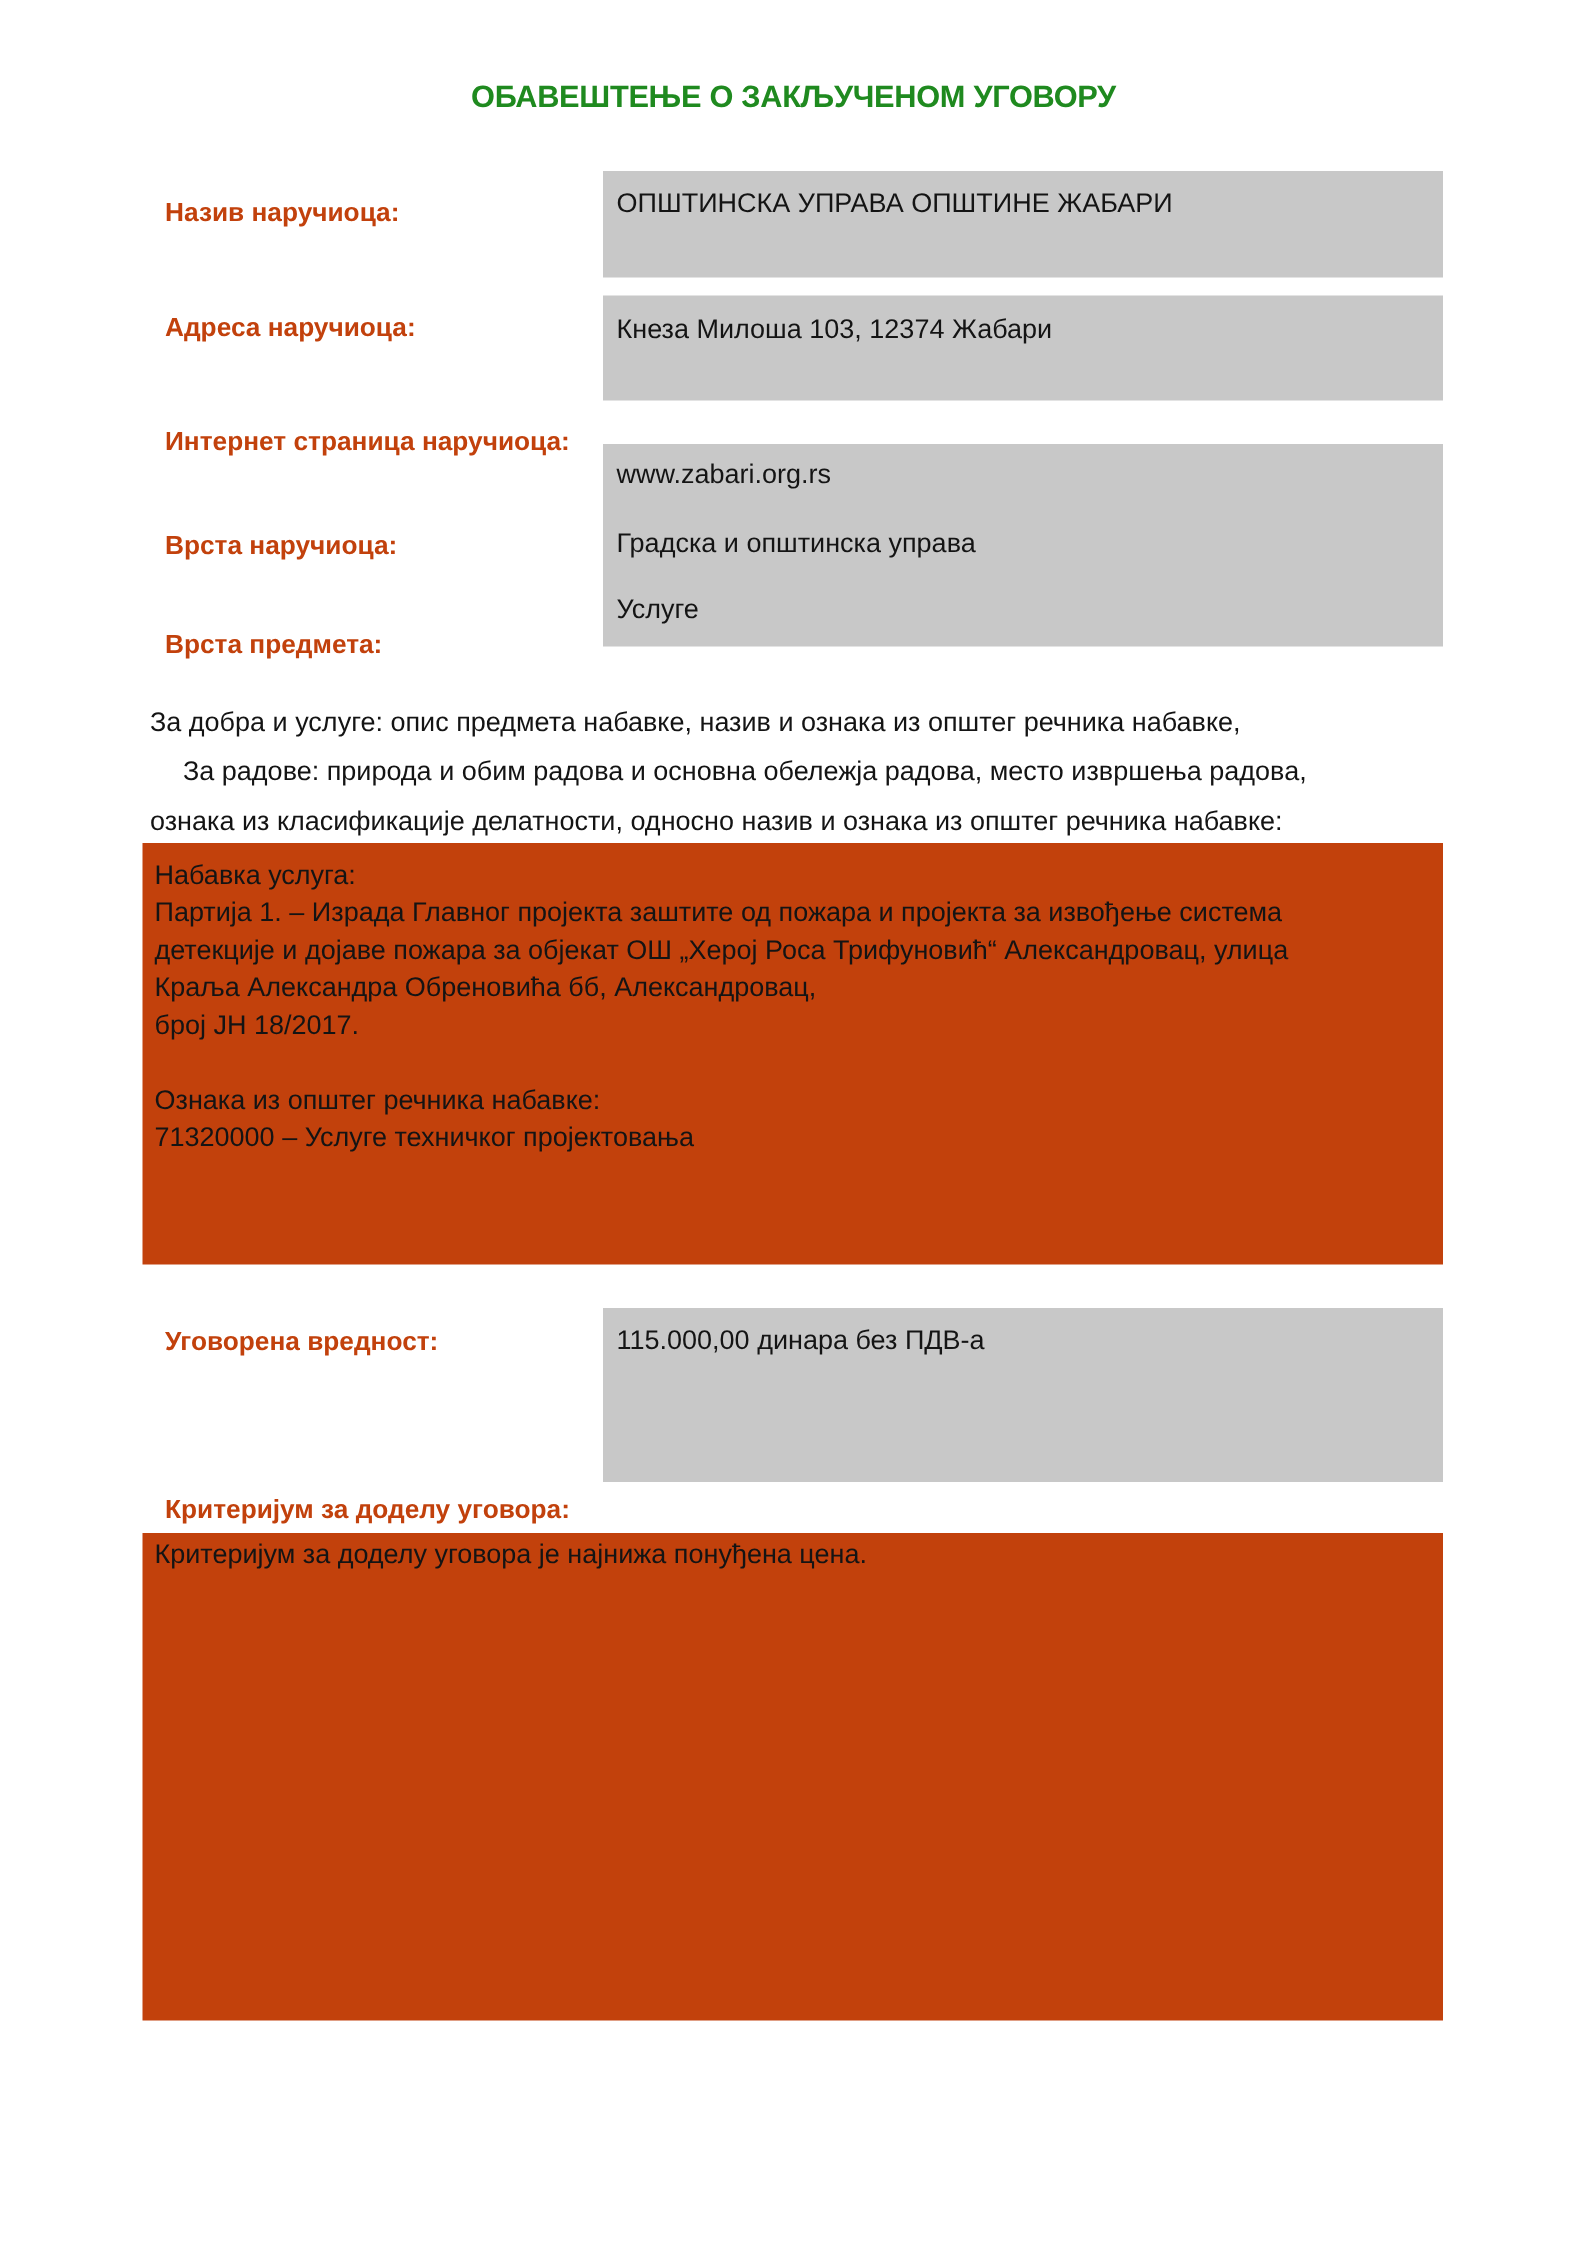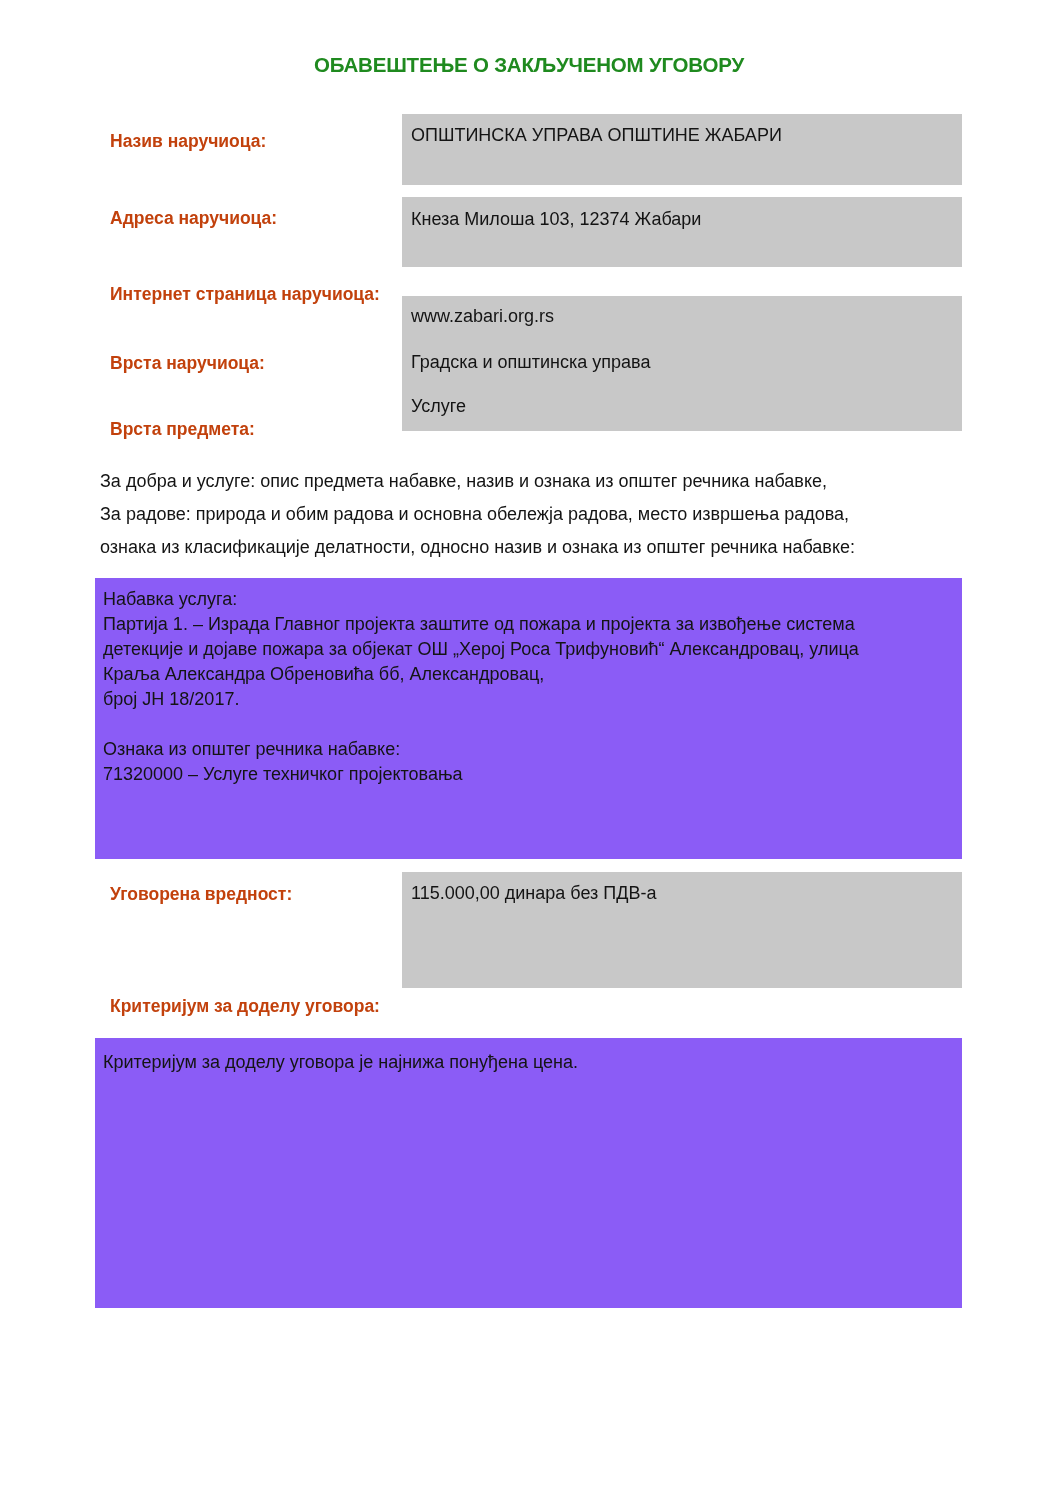--- a/index.html
+++ b/index.html
@@ -25,27 +25,26 @@
   }
   .vbox{
     position:absolute;left:402px;width:560px;
     background:#c8c8c8;
     box-sizing:border-box;
     font-size:18px;color:#141414;
     padding-left:9px;
   }
   .bigbox{
     position:absolute;left:95px;width:867px;
-    background:#8b5cf6;
+    background:#c2410c;
     box-sizing:border-box;
     font-size:18px;color:#141414;
     padding:9px 12px 0 8px;
     line-height:25px;
     white-space:pre-line;
-    margin-top:16px;
   }
   .intro{
     position:absolute;left:100px;width:870px;
     font-size:18px;color:#141414;
     white-space:nowrap;
   }
   .intro b{font-weight:400;}
 </style>
 </head>
 <body>
@@ -63,31 +62,31 @@
   <div class="flabel" style="top:284px;">Интернет страница наручиоца:</div>
   <div class="vbox" style="top:296px;height:43px;padding-top:10px;">www.zabari.org.rs</div>
 
   <div class="flabel" style="top:353px;">Врста наручиоца:</div>
   <div class="vbox" style="top:337px;height:51px;padding-top:15px;">Градска и општинска управа</div>
 
   <div class="flabel" style="top:419px;">Врста предмета:</div>
   <div class="vbox" style="top:380px;height:51px;padding-top:16px;">Услуге</div>
 
   <div class="intro" style="top:471px;"><b>За добра и услуге</b><span>: опис предмета набавке, назив и ознака из општег речника набавке,</span></div>
-  <div class="intro" style="top:504px;"><b>За радове:</b><span> природа и обим радова и основна обележја радова, место извршења радова,</span></div>
+  <div class="intro" style="top:504px;margin-left:22px;"><b>За радове:</b><span> природа и обим радова и основна обележја радова, место извршења радова,</span></div>
   <div class="intro" style="top:537px;">ознака из класификације делатности, односно назив и ознака из општег речника набавке:</div>
 
   <div class="bigbox" style="top:562px;height:281px;">Набавка услуга:
 Партија 1. – Израда Главног пројекта заштите од пожара и пројекта за извођење система
 детекције и дојаве пожара за објекат ОШ „Херој Роса Трифуновић“ Александровац, улица
 Краља Александра Обреновића бб, Александровац,
 број ЈН 18/2017.
 
 Ознака из општег речника набавке:
 71320000 – Услуге техничког пројектовања</div>
 
   <div class="flabel" style="top:884px;">Уговорена вредност:</div>
   <div class="vbox" style="top:872px;height:116px;padding-top:11px;">115.000,00 динара без ПДВ-а</div>
 
   <div class="flabel" style="top:996px;">Критеријум за доделу уговора:</div>
-  <div class="bigbox" style="top:1022px;height:270px;padding-top:12px;">Критеријум за доделу уговора је најнижа понуђена цена.</div>
+  <div class="bigbox" style="top:1022px;height:325px;padding-top:2px;">Критеријум за доделу уговора је најнижа понуђена цена.</div>
 
 </div>
 
 </body></html>

